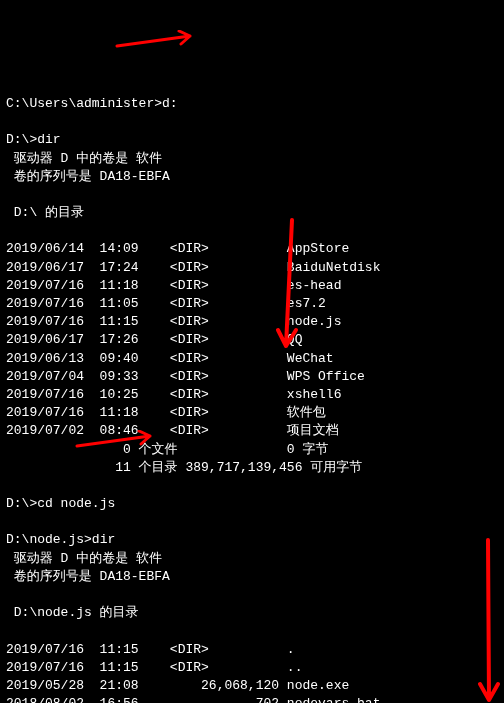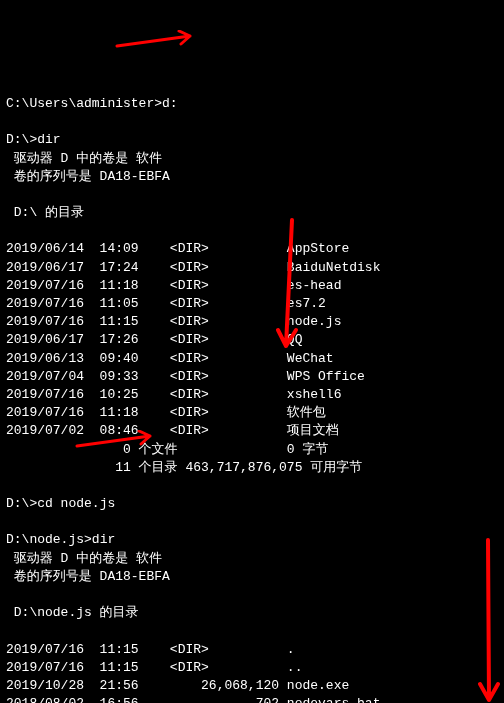--- a/index.html
+++ b/index.html
@@ -43,33 +43,33 @@
 <span>2019/07/16  11:18    &lt;DIR&gt;          es-head</span>
 <span>2019/07/16  11:05    &lt;DIR&gt;          es7.2</span>
 <span>2019/07/16  11:15    &lt;DIR&gt;          node.js</span>
 <span>2019/06/17  17:26    &lt;DIR&gt;          QQ</span>
 <span>2019/06/13  09:40    &lt;DIR&gt;          WeChat</span>
 <span>2019/07/04  09:33    &lt;DIR&gt;          WPS Office</span>
 <span>2019/07/16  10:25    &lt;DIR&gt;          xshell6</span>
 <span>2019/07/16  11:18    &lt;DIR&gt;          软件包</span>
 <span>2019/07/02  08:46    &lt;DIR&gt;          项目文档</span>
 <span>               0 个文件              0 字节</span>
-<span>              11 个目录 463,717,876,075 可用字节</span>
+<span>              11 个目录 389,717,139,456 可用字节</span>
 <span></span>
 <span class="prompt-line"><span>D:\&gt;</span><span>cd node.js</span></span>
 <span></span>
 <span class="prompt-line"><span>D:\node.js&gt;</span><span>dir</span></span>
 <span> 驱动器 D 中的卷是 软件</span>
 <span> 卷的序列号是 DA18-EBFA</span>
 <span></span>
 <span> D:\node.js 的目录</span>
 <span></span>
 <span>2019/07/16  11:15    &lt;DIR&gt;          .</span>
 <span>2019/07/16  11:15    &lt;DIR&gt;          ..</span>
-<span>2019/10/28  21:56        26,068,120 node.exe</span>
+<span>2019/05/28  21:08        26,068,120 node.exe</span>
 <span>2018/08/02  16:56               702 nodevars.bat</span>
 
 
 
 
 
 
 
 
 

